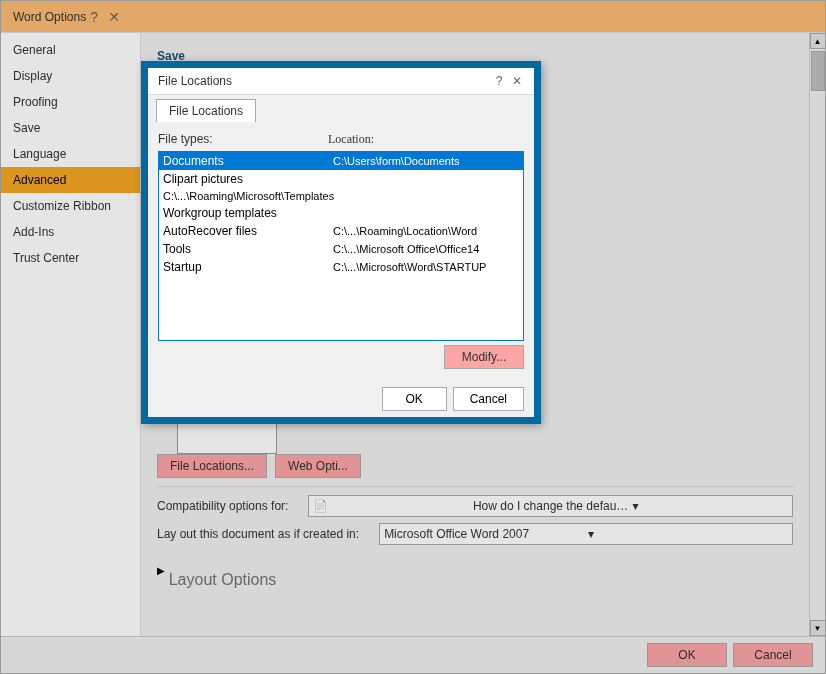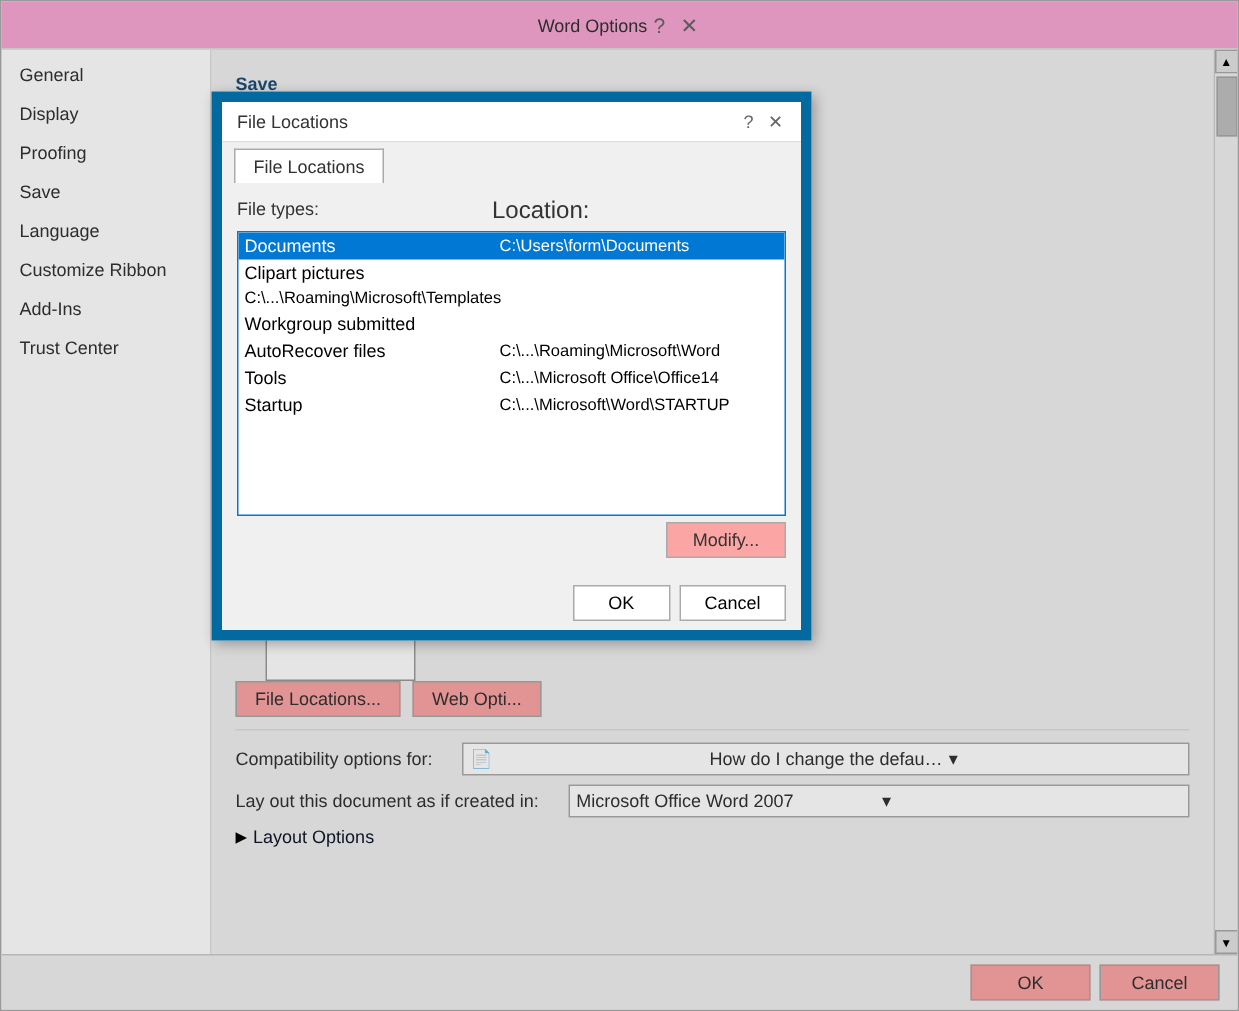--- a/index.html
+++ b/index.html
@@ -19,25 +19,25 @@
       width: 826px;
       height: 674px;
       background: #f0f0f0;
       border: 1px solid #999;
       display: flex;
       flex-direction: column;
       position: relative;
     }
 
     .title-bar {
-      background: #f9a8d4;
+      background: #fdba74;
       padding: 8px 12px;
       display: flex;
       align-items: center;
-      justify-content: center;
+      justify-content: flex-start;
       border-bottom: 1px solid #ddd;
       height: 32px;
     }
 
     .title-bar-title {
       font-size: 12px;
       color: #333;
     }
 
     .title-bar-controls {
@@ -219,22 +219,23 @@
       gap: 4px;
       margin-top: 4px;
       cursor: pointer;
     }
 
     .layout-arrow {
       font-size: 10px;
     }
 
     .layout-label {
-      font-size: 12px;
-      color: #0f172a;
+      font-size: 16px;
+      color: #737373;
+      margin-top: 20px;
     }
 
     
     .dialog-overlay {
       position: absolute;
       top: 0; left: 0; right: 0; bottom: 0;
       background: rgba(0,0,0,0.1);
       display: flex;
       align-items: flex-start;
       justify-content: flex-start;
@@ -309,22 +310,23 @@
       margin-bottom: 2px;
     }
 
     .file-table-col1 {
       font-size: 12px;
       color: #333;
       width: 170px;
     }
 
     .file-table-col2 {
-      font-size: 16px;
-      color: #333;
+      font-size: 12px;
+      color: #333;
+      font-family: Liberation Serif, serif;
     }
 
     .file-table {
       border: 1px solid #0078d4;
       background: #fff;
       height: 190px;
       overflow-y: auto;
     }
 
     .file-row {
@@ -442,20 +444,21 @@
   </div>
 
   <div class="main-content">
 
     <div class="sidebar">
       <div class="sidebar-item">General</div>
       <div class="sidebar-item">Display</div>
       <div class="sidebar-item">Proofing</div>
       <div class="sidebar-item">Save</div>
       <div class="sidebar-item">Language</div>
+      <div class="sidebar-item active">Advanced</div>
       <div class="sidebar-item">Customize Ribbon</div>
       <div class="sidebar-item">Add-Ins</div>
       <div class="sidebar-item">Trust Center</div>
     </div>
 
     <div class="panel-with-scroll">
       <div class="panel">
 
         <div class="section-title">Save</div>
         <div class="option-row">
@@ -588,26 +591,26 @@
                 <span class="file-col2">C:\Users\form\Documents</span>
               </div>
               <div class="file-row">
                 <span class="file-col1">Clipart pictures</span>
                 <span class="file-col2"></span>
               </div>
               <div class="file-row">
                 <span class="file-col2">C:\...\Roaming\Microsoft\Templates</span>
               </div>
               <div class="file-row">
-                <span class="file-col1">Workgroup submitted</span>
+                <span class="file-col1">Workgroup templates</span>
                 <span class="file-col2"></span>
               </div>
               <div class="file-row">
                 <span class="file-col1">AutoRecover files</span>
-                <span class="file-col2">C:\...\Roaming\Microsoft\Word</span>
+                <span class="file-col2">C:\...\Roaming\Location\Word</span>
               </div>
               <div class="file-row">
                 <span class="file-col1">Tools</span>
                 <span class="file-col2">C:\...\Microsoft Office\Office14</span>
               </div>
               <div class="file-row">
                 <span class="file-col1">Startup</span>
                 <span class="file-col2">C:\...\Microsoft\Word\STARTUP</span>
               </div>
             </div>

